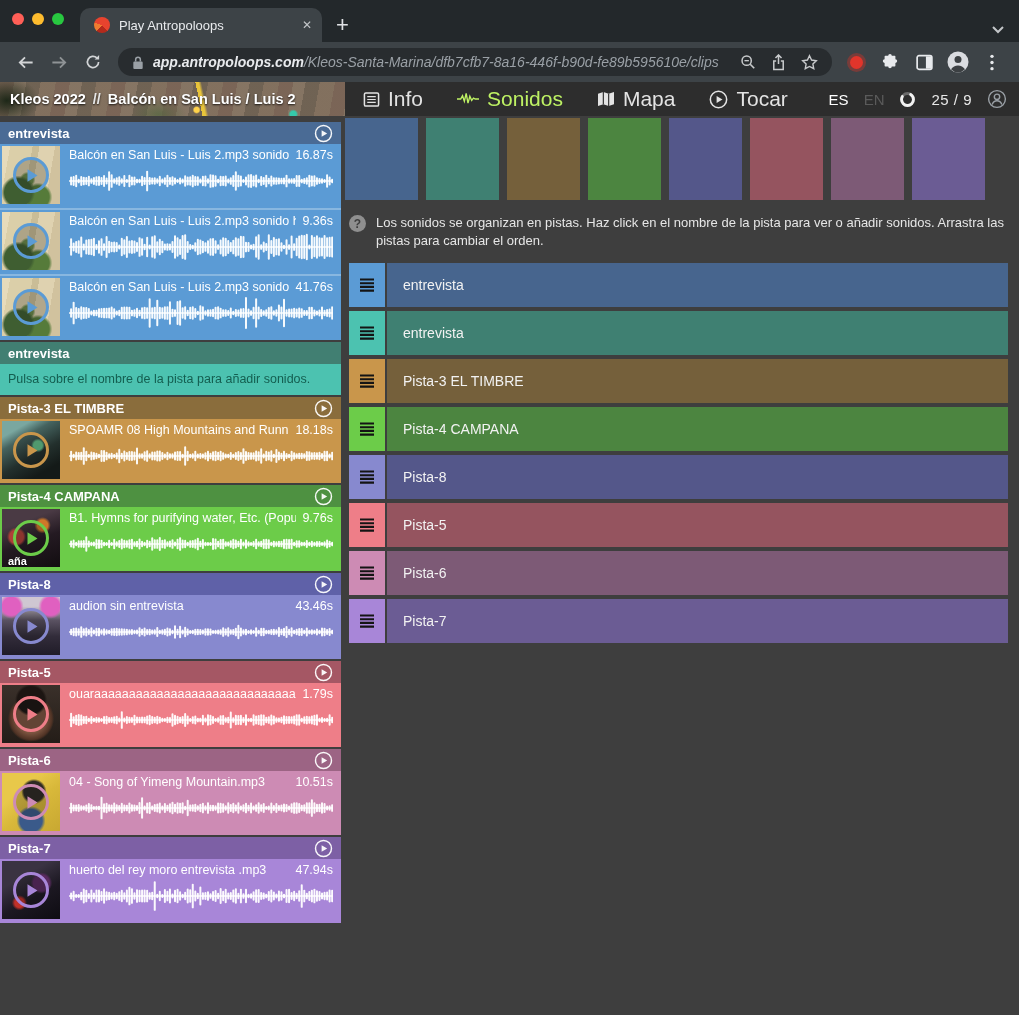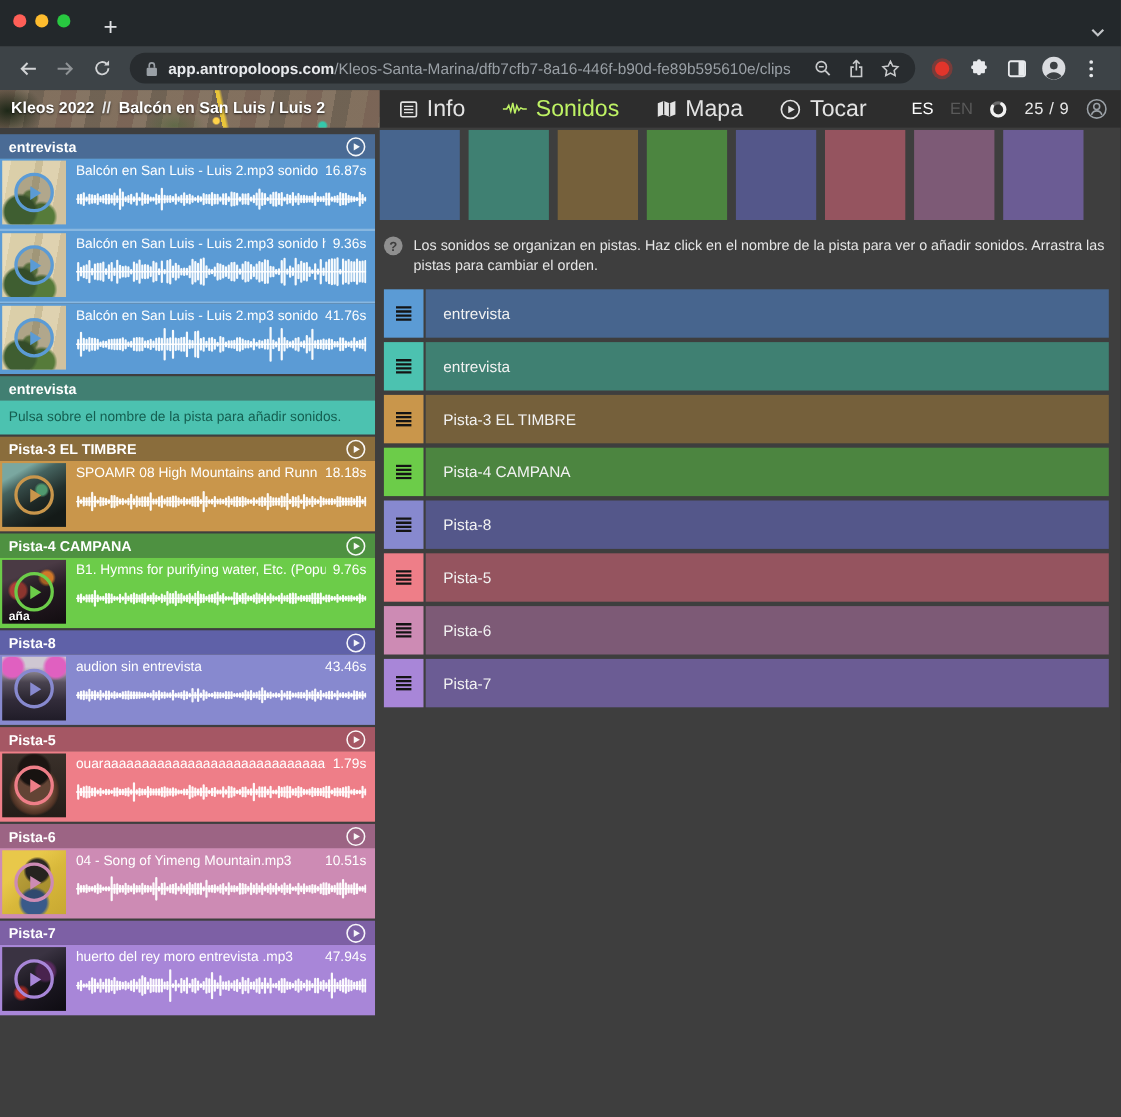--- a/index.html
+++ b/index.html
@@ -15,21 +15,21 @@
   .tab { width:242px; height:34px; background:#3d4347; border-radius:10px 10px 0 0; display:flex; align-items:center; padding:0 10px 0 14px; gap:9px; }
   .favicon { width:16px; height:16px; border-radius:50%; background:conic-gradient(#e8432e 0 38%, #b32a1c 38% 62%, #f07c30 62% 80%, #e8432e 80%); flex:none; }
   .tab-title { font-size:13px; color:#e8eaed; flex:1; white-space:nowrap; overflow:hidden; }
   .tab-close { color:#c3c6c9; font-size:12px; cursor:default; }
   .newtab { color:#dfe1e4; font-size:22px; font-weight:300; margin:0 0 6px 14px; line-height:1; }
   .tabchevron { position:absolute; right:14px; bottom:8px; color:#c3c6c9; }
 
   .toolbar { height:40px; background:#3d4347; display:flex; align-items:center; padding:0 12px 0 10px; gap:4px; }
   .tbtn { width:30px; height:30px; display:flex; align-items:center; justify-content:center; flex:none; border-radius:50%; }
   .urlpill { flex:1; height:28px; background:#282c2f; border-radius:14px; display:flex; align-items:center; padding:0 14px; margin:0 6px; gap:9px; min-width:0; }
-  .url-text { font-size:14px; white-space:nowrap; overflow:hidden; flex:1; min-width:0; }
+  .url-text { font-size:14px; white-space:nowrap; overflow:hidden; flex:1; min-width:0;font-style:italic; }
   .url-domain { color:#e8eaed; font-weight:bold; }
   .url-path { color:#9aa0a6; }
   .pill-icons { display:flex; gap:15px; align-items:center; margin-left:8px; flex:none; }
   .recdot { width:13px; height:13px; border-radius:50%; background:#e1352b; box-shadow:0 0 0 3px rgba(170,55,48,.55); margin:0 8px; flex:none; }
 
   
   .appheader { height:34px; background:#2d2d2d; display:flex; align-items:center; }
   .breadcrumb { width:345px; height:34px; flex:none; display:flex; align-items:center; padding:0 10px; gap:7px;
     color:#fff; font-size:14.5px; font-weight:bold; white-space:nowrap; overflow:hidden; text-shadow:0 1px 2px rgba(0,0,0,.8);
     background:
@@ -89,20 +89,25 @@
 </head>
 <body>
 
 <div class="screen">
 
   <div class="tabstrip">
     <div class="lights">
       <span class="light red"></span>
       <span class="light yellow"></span>
       <span class="light green"></span>
+    </div>
+    <div class="tab">
+      <span class="favicon"></span>
+      <span class="tab-title">Play Antropoloops</span>
+      <span class="tab-close">✕</span>
     </div>
     <span class="newtab">+</span>
     <span class="tabchevron">
       <svg width="14" height="9" viewBox="0 0 14 9">
           <path d="M2 2l5 5 5-5" fill="none" stroke="#c3c6c9" stroke-width="2"></path>
         </svg>
     </span>
   </div>
 
   <div class="toolbar">

